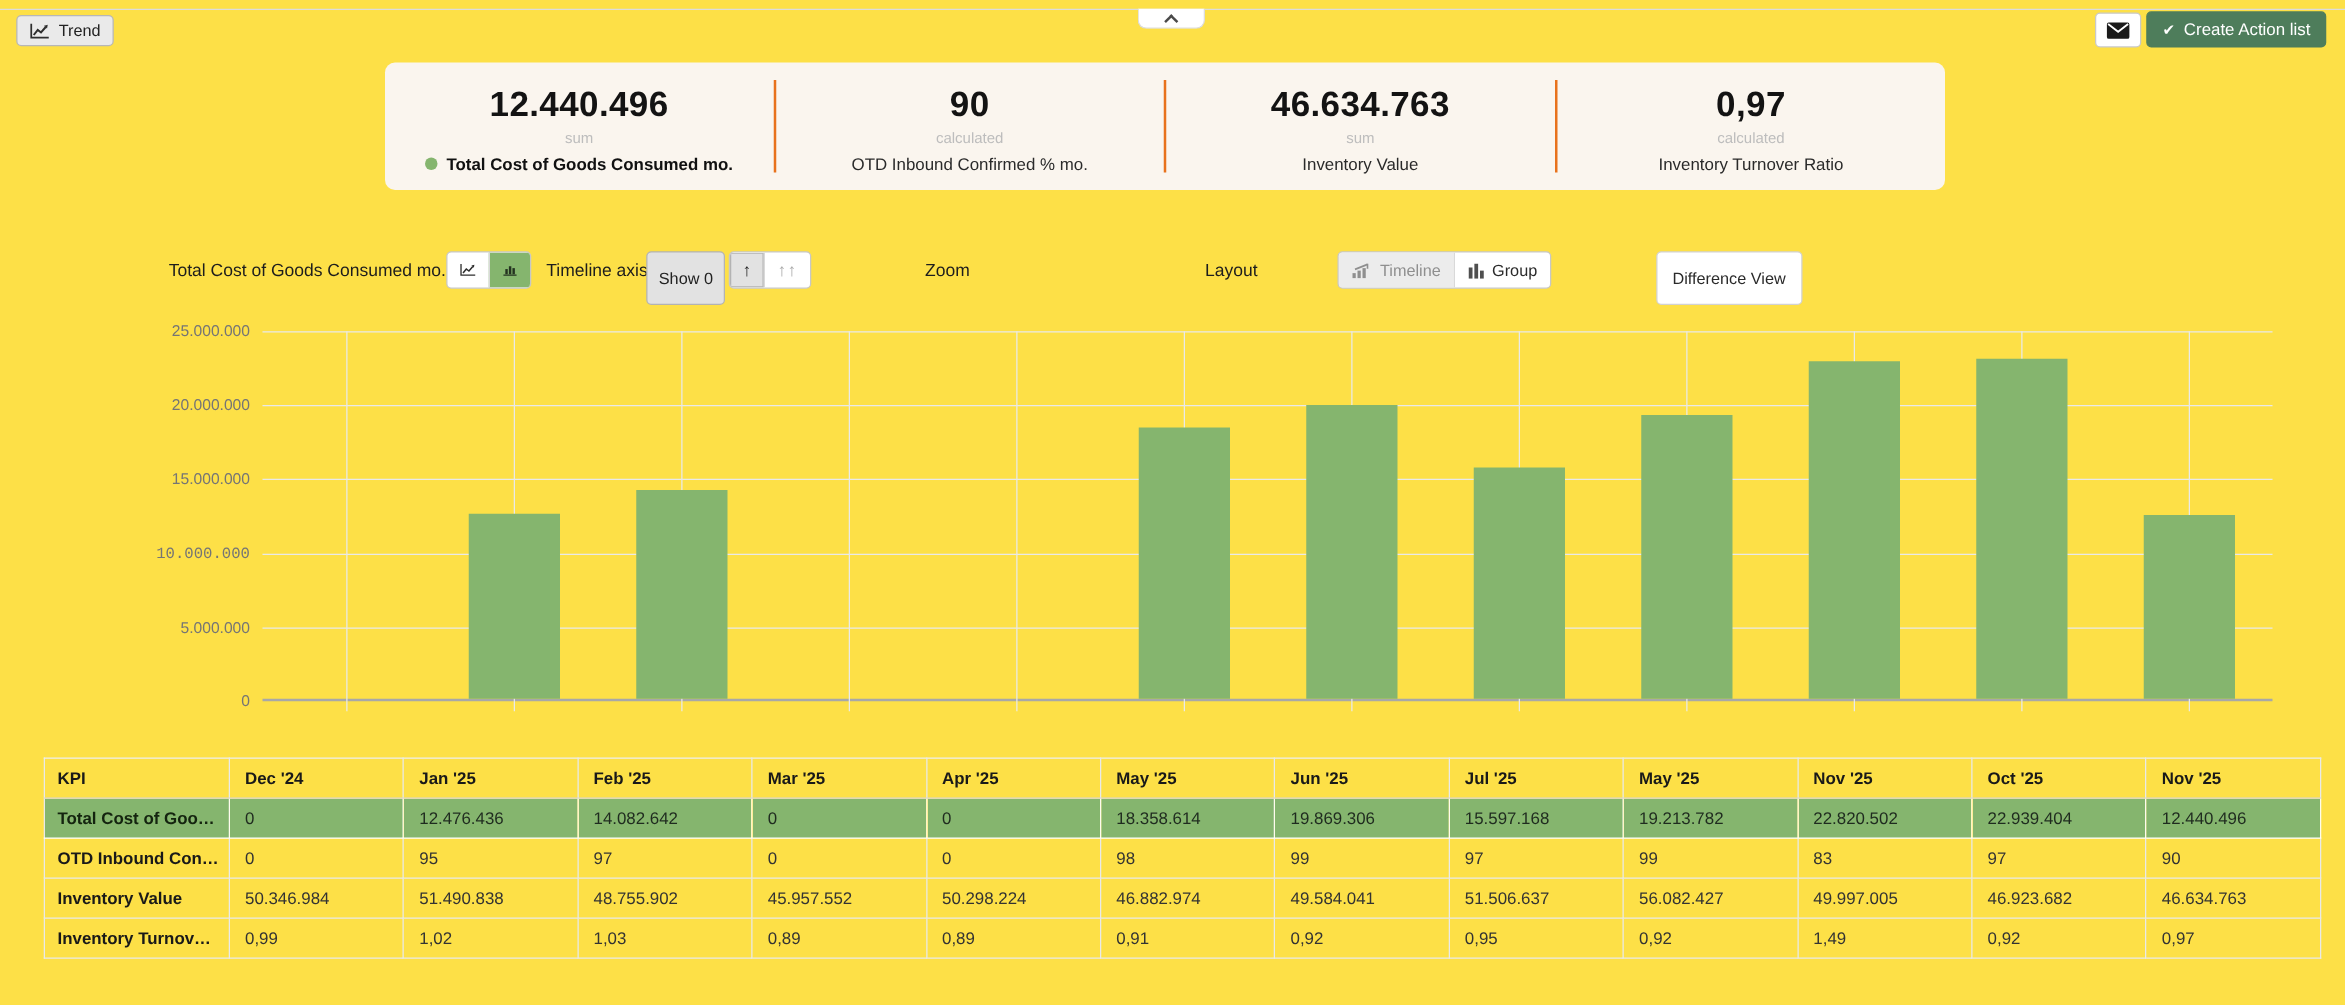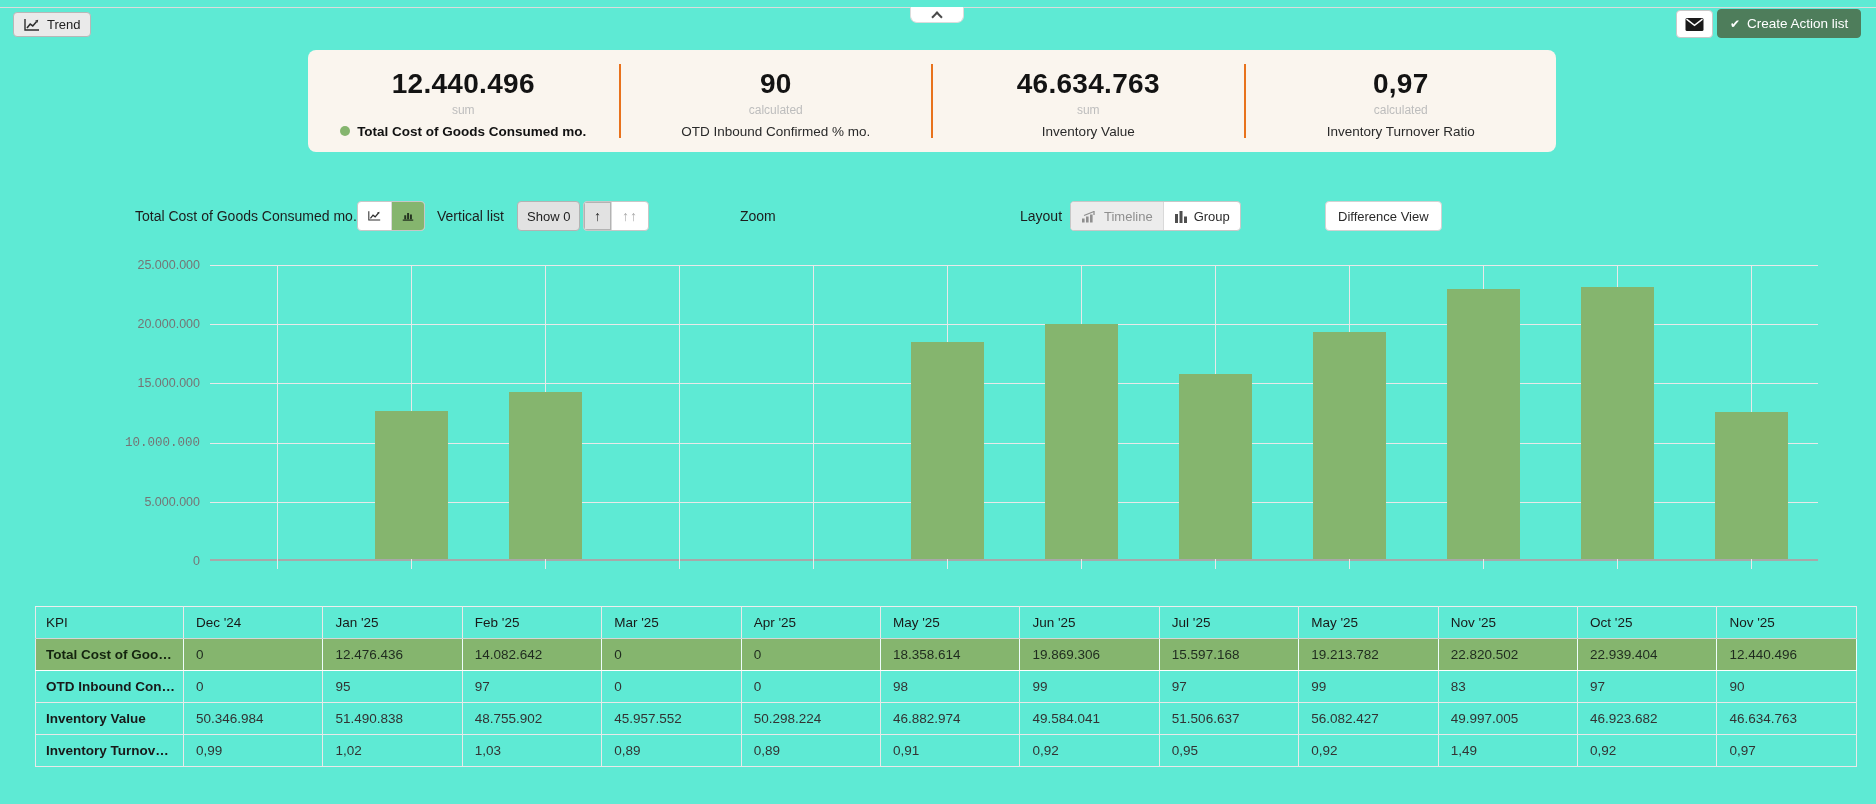--- a/index.html
+++ b/index.html
@@ -1,20 +1,20 @@
 <!DOCTYPE html>
 <html style="--accent: #85b56e; --btn-green: #4e7d5b; --cream: #faf5ee; --orange: #e8721c;"><head>
 <meta charset="utf-8">
 <style>
   :root{
     --accent:#85b56e; --btn-green:#4e7d5b; --cream:#faf5ee; --orange:#e8721c;
   }
   *{box-sizing:border-box;margin:0;padding:0}
   body{background:#fff;font-family:"Liberation Sans","DejaVu Sans",sans-serif;color:#1c1c1c}
-  #stage{position:relative;width:1876px;height:804px;background:#5eead4;overflow:hidden}
+  #stage{position:relative;width:1876px;height:804px;background:#fde047;overflow:hidden}
 
   
   .topline{position:absolute;top:7px;left:0;right:0;border-top:1px solid #dcdcdc}
   .collapse-tab{position:absolute;top:7px;left:910px;width:54px;height:16px;background:#fff;
     border:1px solid #dcdcdc;border-top:none;border-radius:0 0 7px 7px;display:flex;align-items:center;justify-content:center;cursor:pointer}
   .chev-up{width:8px;height:8px;border-top:2px solid #4a4a4a;border-left:2px solid #4a4a4a;transform:rotate(45deg);margin-top:4px}
   .btn{display:inline-flex;align-items:center;gap:7px;border-radius:4px;cursor:pointer;white-space:nowrap}
   .trend-btn{position:absolute;left:13px;top:12px;height:25px;padding:0 10px;background:#eaeaea;border:1px solid #b7b7b7;font-size:13px;color:#222}
   .mail-btn{position:absolute;left:1676px;top:10px;width:37px;height:28px;background:#fff;border:1px solid #c9c9c9;justify-content:center}
   .create-btn{position:absolute;left:1717px;top:9px;height:29px;padding:0 12px;background:var(--btn-green);border:1px solid var(--btn-green);color:#fff;font-size:13.5px}
@@ -32,40 +32,40 @@
 
   
   .ctl-label{position:absolute;top:201px;height:30px;line-height:30px;font-size:14px;color:#1d1d1d;white-space:nowrap}
   .seg{position:absolute;top:201px;height:30px;display:inline-flex;border:1px solid #c7c7c7;border-radius:4px;background:#fff;overflow:hidden}
   .seg .opt{display:inline-flex;align-items:center;justify-content:center;gap:6px;padding:0 10px;font-size:13px;color:#2b2b2b;cursor:pointer;border-left:1px solid #d9d9d9}
   .seg .opt:first-child{border-left:none}
   .seg .opt.sel{background:#e2e2e2;box-shadow:inset 0 0 0 1px #b3b3b3}
   .seg .opt.sel-green{background:var(--accent)}
   .seg .opt.sel-soft{background:#ececec;color:#8f8f8f}
   .seg .opt.dim{color:#9b9b9b}
-  .solo-btn{position:absolute;top:201px;height:30px;display:inline-flex;align-items:center;padding:0 9px;font-size:13px;border-radius:4px;cursor:pointer}
+  .solo-btn{position:absolute;top:201px;height:43px;display:inline-flex;align-items:center;padding:0 9px;font-size:13px;border-radius:4px;cursor:pointer}
   .show0{background:#e2e2e2;border:1px solid #b3b3b3;color:#222}
   .diffview{background:#fff;border:1px solid #d2d2d2;color:#2a2a2a;padding:0 12px}
   .arrows{font-size:14px;color:#1c1c1c}
   .arrows.gray{color:#a9a9a9;letter-spacing:1px}
 
   
   .chart{position:absolute;left:0;top:248px;width:1876px;height:330px}
   .ylab{position:absolute;left:0;width:200px;text-align:right;font-size:12.5px;color:#757575;height:16px;line-height:16px}
   .plot{position:absolute;left:210px;top:17px;width:1608px;height:296px;border-bottom:2px solid #a8a8a8}
   .hgrid{position:absolute;left:0;width:100%;height:1px;background:#e9e9e9}
   .vgrid{position:absolute;top:0;width:1px;height:304px;background:#e9e9e9}
   .bar{position:absolute;bottom:0;width:73px;background:var(--accent);cursor:pointer}
 
   
   .kpi-table{position:absolute;left:35px;top:606px}
   table{border-collapse:collapse;table-layout:fixed;width:1822px;font-size:13.5px}
   col.c0{width:148px}
   th,td{height:32px;border-right:1px solid #e9e9e9;border-bottom:1px solid #e9e9e9;padding:0 12px;white-space:nowrap;overflow:hidden}
-  th{font-weight:400;color:#191919;border-top:1px solid #eee;border-bottom:1px solid #d6d6d6}
+  th{font-weight:700;color:#191919;border-top:1px solid #eee;border-bottom:1px solid #d6d6d6}
   th.l,td.name{text-align:left;padding:0 8px 0 10px;border-left:1px solid #e9e9e9}
   th.r,td.val{text-align:left}
   td.name{font-weight:700;color:#191919;text-overflow:ellipsis;cursor:pointer}
   td.val{color:#333}
   tr.hl td{background:var(--accent);border-right-color:rgba(255,255,255,.9);border-bottom-color:#fff}
   tr.hl td.name{color:#14240f}
   tr.hl td.val{color:#1f2b1f}
 </style>
 </head>
 <body>
@@ -140,35 +140,35 @@
     <span class="opt sel-green" style="width:33px">
       <svg width="16" height="14" viewBox="0 0 16 14">
         <path d="M1 12.5h14" stroke="#243320" stroke-width="1.5"></path>
         <rect x="3" y="6" width="2.6" height="5.5" fill="#243320"></rect>
         <rect x="6.8" y="3" width="2.6" height="8.5" fill="#243320"></rect>
         <rect x="10.6" y="5" width="2.6" height="6.5" fill="#243320"></rect>
       </svg>
     </span>
   </div>
 
-  <div class="ctl-label" style="left:437px">Vertical list</div>
+  <div class="ctl-label" style="left:437px">Timeline axis</div>
   <div class="solo-btn show0" style="left:517px">Show 0</div>
 
   <div class="seg" style="left:583px">
     <span class="opt sel">
         <span class="arrows">↑</span>
       </span>
     <span class="opt">
         <span class="arrows gray">↑↑</span>
       </span>
   </div>
 
   <div class="ctl-label" style="left:740px">Zoom</div>
 
-  <div class="ctl-label" style="left:1020px">Layout</div>
+  <div class="ctl-label" style="left:964px">Layout</div>
   <div class="seg" style="left:1070px">
     <span class="opt sel-soft">
       <svg width="17" height="13" viewBox="0 0 17 13">
         <rect x="1" y="8.5" width="2.6" height="4" fill="#8f8f8f"></rect>
         <rect x="5" y="6.5" width="2.6" height="6" fill="#8f8f8f"></rect>
         <rect x="9" y="4.5" width="2.6" height="8" fill="#8f8f8f"></rect>
         <path d="M3 5.5L13 1.5" stroke="#8f8f8f" stroke-width="1.3" fill="none"></path>
         <path d="M13 1v4" stroke="#8f8f8f" stroke-width="1.3"></path>
       </svg>
       <span>Timeline</span>

